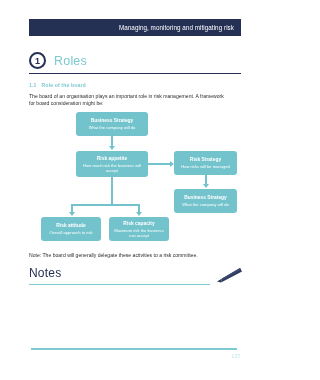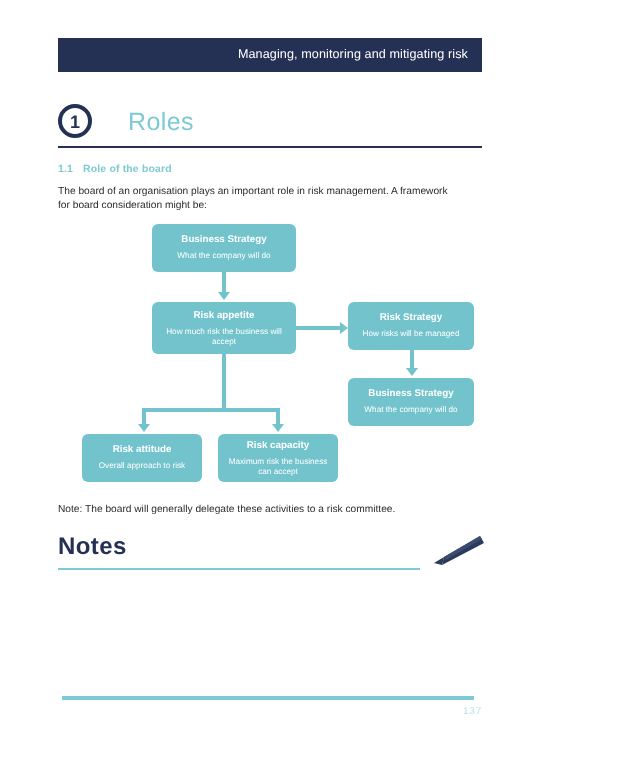--- a/index.html
+++ b/index.html
@@ -61,21 +61,21 @@
     color: #243054;
     font-size: 9px;
     font-weight: bold;
     display: flex;
     align-items: center;
     justify-content: center;
     box-sizing: border-box;
     flex: 0 0 auto;
   }
   .chapter-title {
-    margin-left: 18px;
+    margin-left: 8px;
     color: #7ccad2;
     font-size: 12.5px;
     letter-spacing: 0.2px;
   }
   .title-rule {
     position: absolute;
     left: 29px;
     top: 73px;
     width: 212px;
     height: 1px;
@@ -185,21 +185,20 @@
   }
 
   
   .notes-heading {
     position: absolute;
     left: 29px;
     top: 266px;
     font-size: 12px;
     color: #243054;
     letter-spacing: 0.2px;
-    font-weight: bold;
   }
   .notes-rule {
     position: absolute;
     left: 29px;
     top: 284px;
     width: 181px;
     height: 1px;
     background: #7ccad2;
   }
   .pen-icon {

